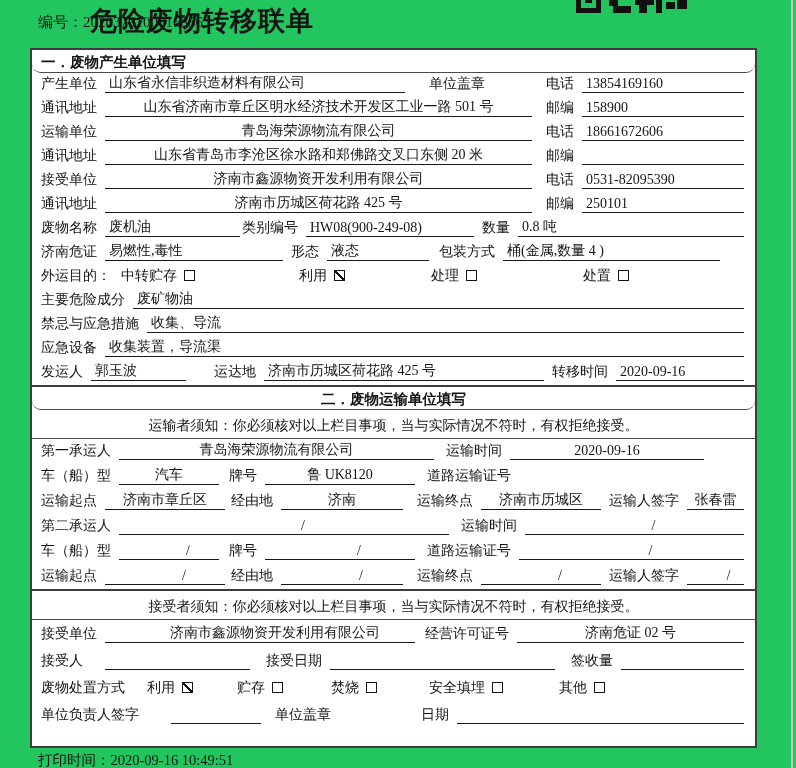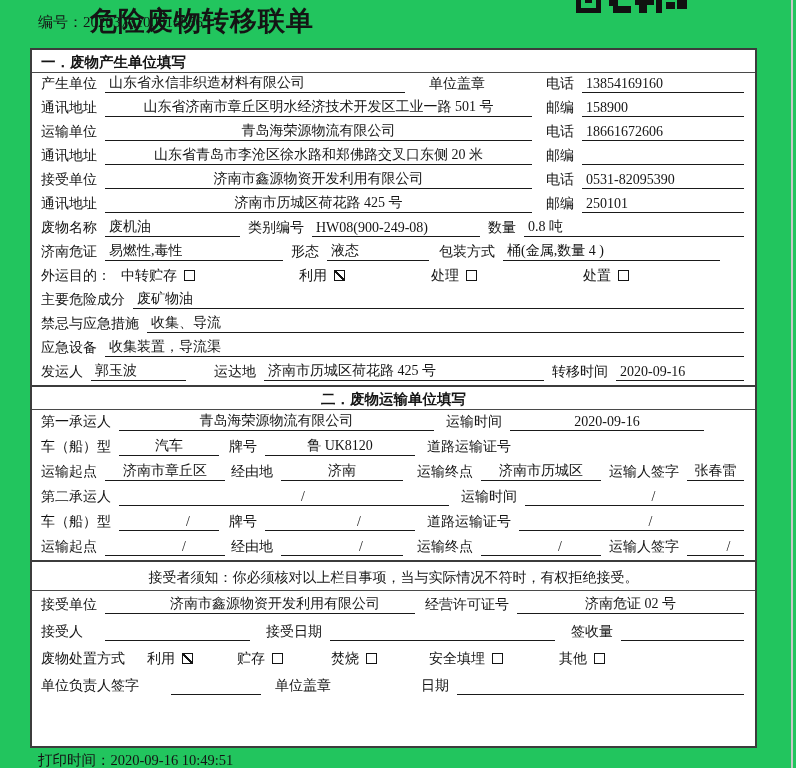--- a/index.html
+++ b/index.html
@@ -11,21 +11,21 @@
   .edge { position:absolute; right:3px; top:0; width:2px; height:768px; background:#c8c8c8; }
   .serial { position:absolute; left:38px; top:13px; font-size:15px; white-space:nowrap; }
   .doc-title { position:absolute; left:90px; right:0; top:3px; 
     font-size:27px; font-weight:bold; letter-spacing:1px; }
   .qr { position:absolute; left:576px; top:0; }
   .formbox { position:absolute; left:30px; top:48px; width:727px; height:700px;
     border:2px solid #3c3c3c; display:flex; flex-direction:column; background:#fff; }
   .sec { display:flex; flex-direction:column; }
   .sec + .sec { border-top:2px solid #3c3c3c;text-align:center; }
   .sec-title { font-weight:bold; font-size:14.5px; height:23px; padding:3px 9px 2px;
-    border-bottom:1px solid #4a4a4a; }
+    border-bottom:1px solid #4a4a4a;border-radius:9px; }
   .notice { height:29px; padding:7px 9px 4px; border-bottom:1px solid #4a4a4a; white-space:nowrap; }
   .row { display:flex; align-items:flex-end; padding:0 9px 4px; }
   .s1 .row { height:24px; }
   .s2 .row { height:25px; }
   .s3 .row { height:27px; }
   .lbl { white-space:nowrap; margin-right:8px; }
   .val { display:inline-block; border-bottom:1px solid #1a1a1a; padding:0 4px;
     white-space:nowrap; min-height:17px; overflow:hidden; }
   .fill { flex:1 1 auto; margin-right:2px; }
   .lgroup { display:flex; flex:0 0 505px; align-items:flex-end;margin-top:16px; }
@@ -121,21 +121,21 @@
           <span class="lbl">通讯地址</span>
           <span class="val fillg">济南市历城区荷花路 425 号</span>
         </div>
         <span class="lbl">邮编</span>
         <span class="val fill">250101</span>
       </div>
 
       <div class="row">
         <span class="lbl">废物名称</span>
         <span class="val" style="width:135px">废机油</span>
-        <span class="lbl" style="margin-left:8px">类别编号</span>
+        <span class="lbl" style="margin-left:2px">类别编号</span>
         <span class="val" style="width:168px">HW08(900-249-08)</span>
         <span class="lbl" style="margin-left:8px">数量</span>
         <span class="val fill">0.8 吨</span>
       </div>
 
       <div class="row">
         <span class="lbl">济南危证</span>
         <span class="val" style="width:178px">易燃性,毒性</span>
         <span class="lbl" style="margin-left:8px">形态</span>
         <span class="val" style="width:102px">液态</span>
@@ -183,20 +183,21 @@
         <span class="val" style="width:95px">郭玉波</span>
         <span class="lbl" style="margin-left:28px">运达地</span>
         <span class="val" style="width:280px">济南市历城区荷花路 425 号</span>
         <span class="lbl" style="margin-left:8px">转移时间</span>
         <span class="val fill">2020-09-16</span>
       </div>
     </div>
 
     <div class="sec s2">
       <div class="sec-title">二．废物运输单位填写</div>
+      <div class="notice">运输者须知：你必须核对以上栏目事项，当与实际情况不符时，有权拒绝接受。</div>
 
       <div class="row">
         <span class="lbl">第一承运人</span>
         <span class="val" style="width:315px">青岛海荣源物流有限公司</span>
         <span class="lbl" style="margin-left:12px">运输时间</span>
         <span class="val fill" style="margin-right:42px">2020-09-16</span>
       </div>
 
       <div class="row">
         <span class="lbl">车（船）型</span>

